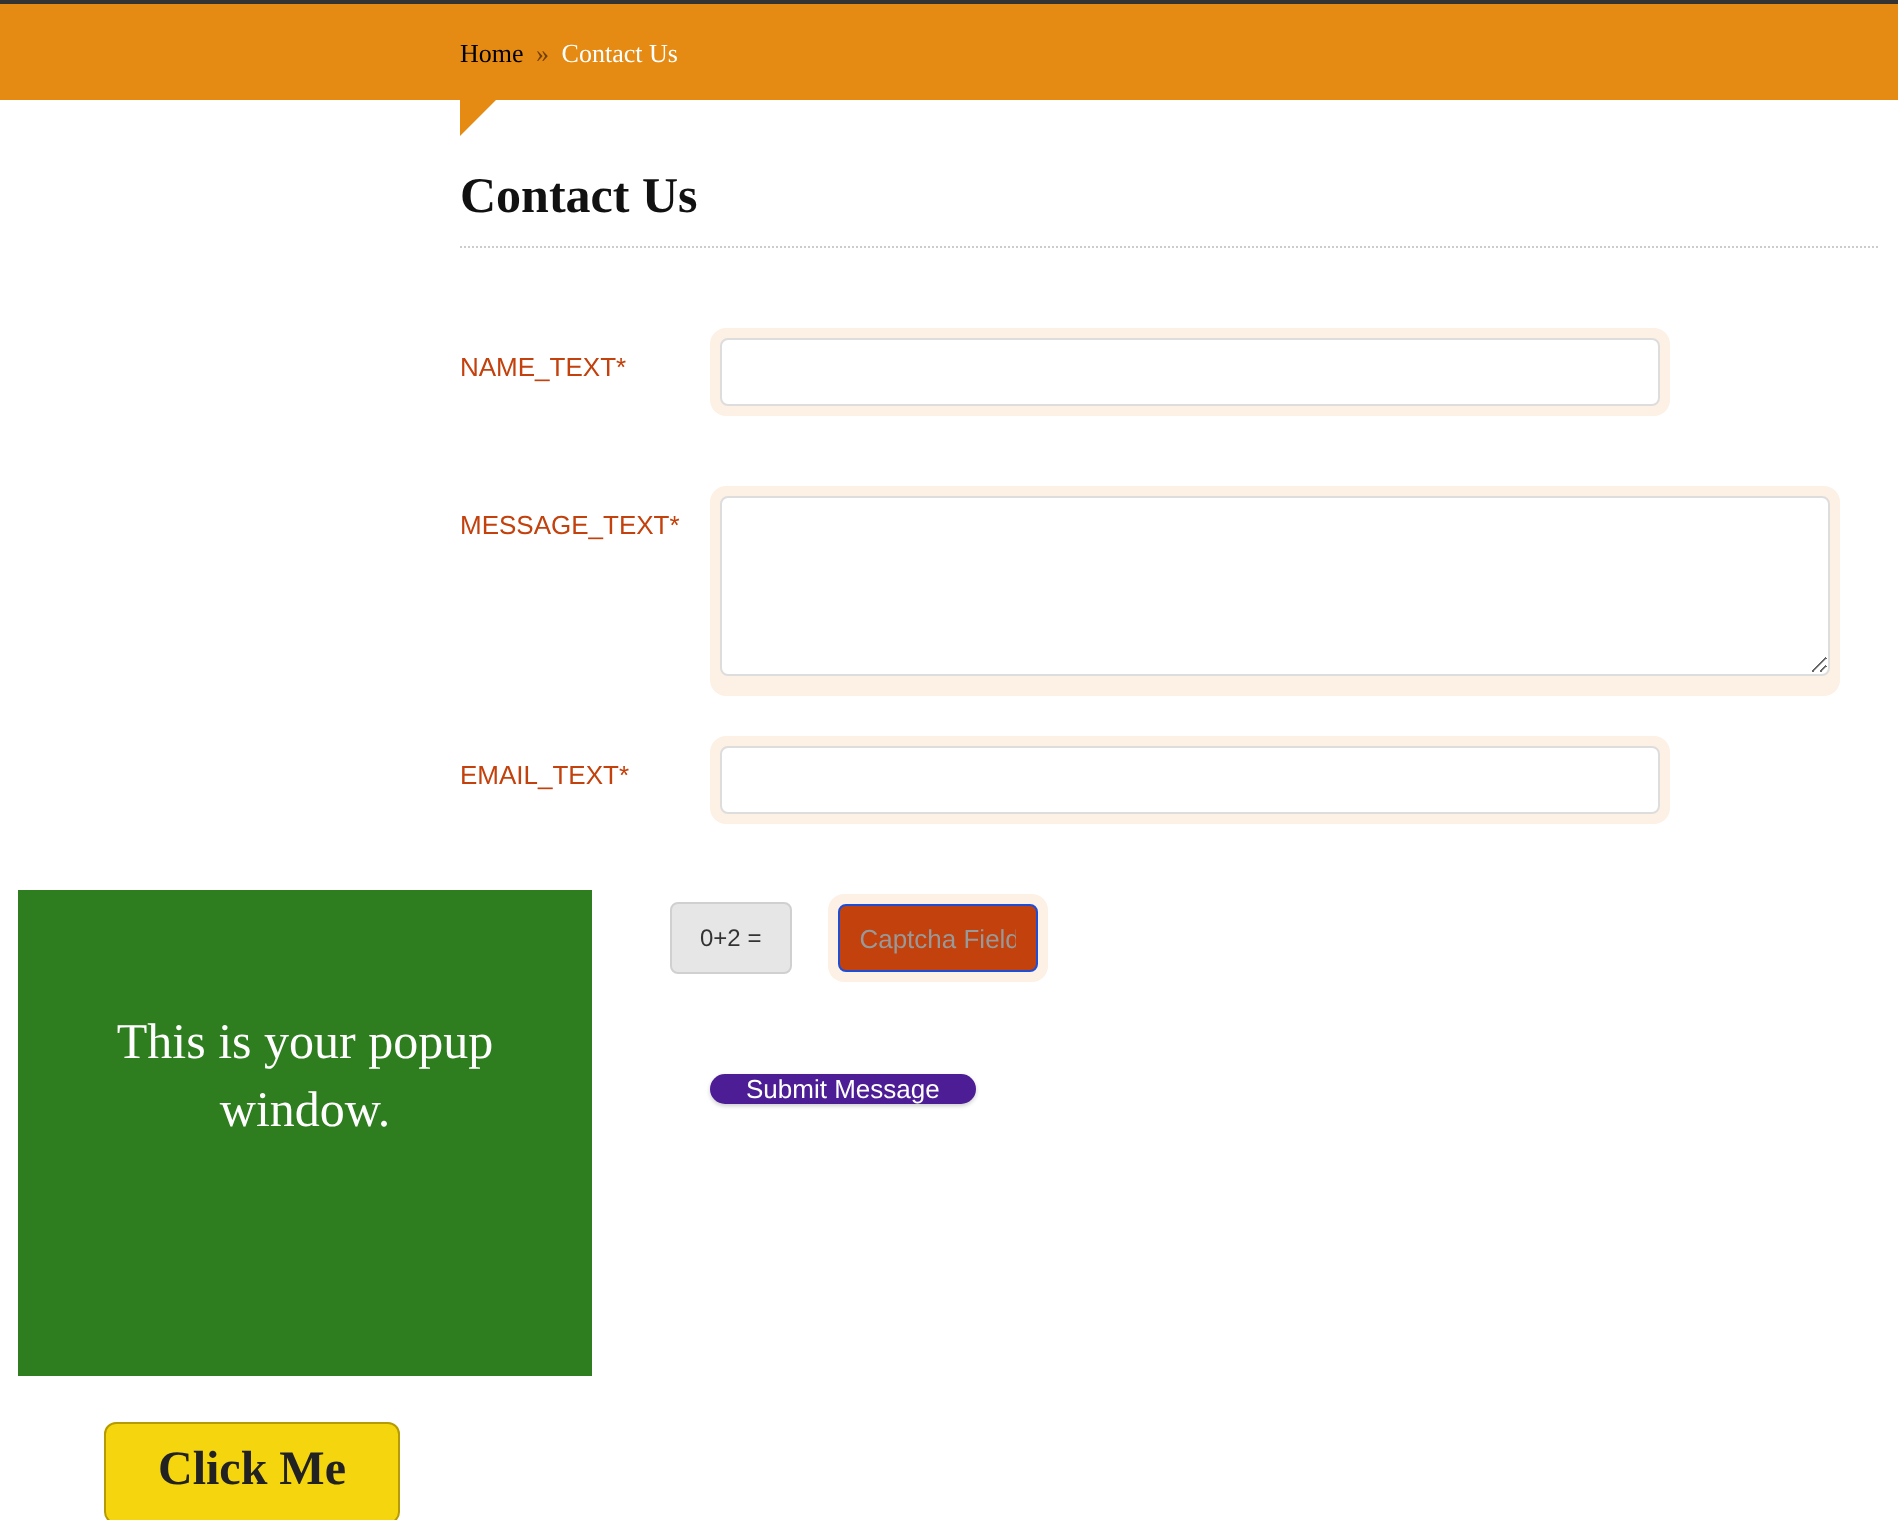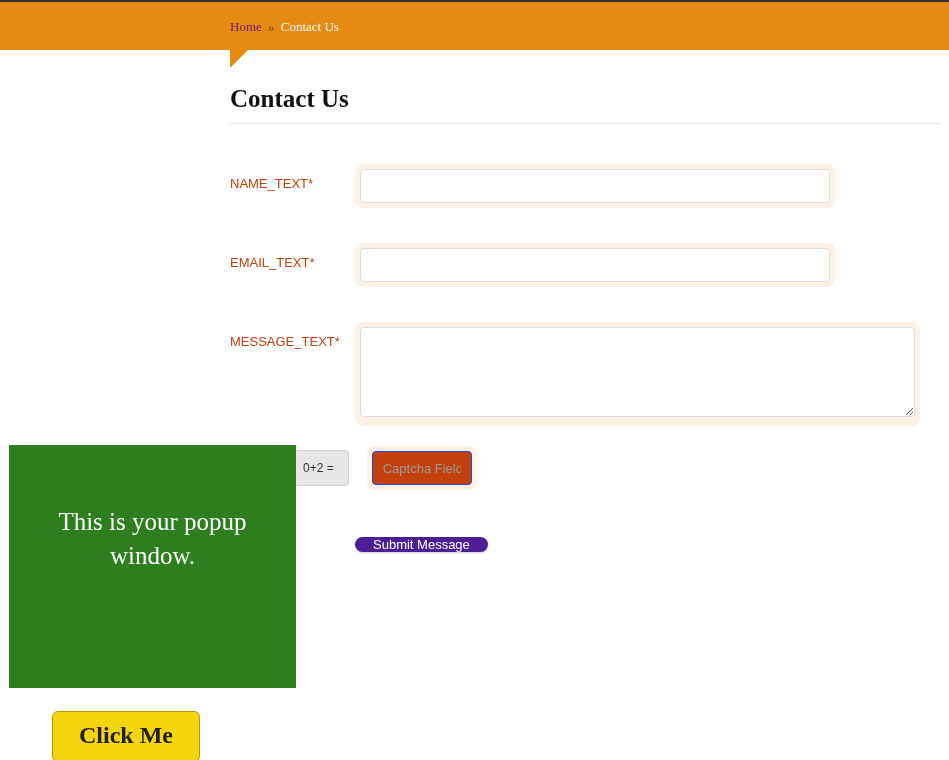--- a/index.html
+++ b/index.html
@@ -25,21 +25,21 @@
     position: relative;
   }
   .breadcrumb {
     position: absolute;
     left: 230px;
     top: 17px;
     font-size: 13px;
     color: #fff;
   }
   .breadcrumb a {
-    color: #701a75;
+    color: #000000;
     text-decoration: none;
   }
   .breadcrumb .sep {
     color: #723f04;
     margin: 0 3px;
   }
   .breadcrumb .current {
     color: #fff;
   }
   .breadcrumb-arrow {
@@ -105,21 +105,21 @@
     padding: 6px 10px;
     font-family: Arial, sans-serif;
     font-size: 14px;
     outline: none;
     background: #fff;
     resize: both;
   }
   .captcha-row {
     display: flex;
     align-items: center;
-    margin-left: 58px;
+    margin-left: 105px;
     gap: 18px;
     margin-bottom: 45px;
   }
   .captcha-question {
     background: #e6e6e6;
     border: 1px solid #d0d0d0;
     border-radius: 4px;
     padding: 10px 14px;
     font-family: Arial, sans-serif;
     font-size: 12px;
@@ -212,34 +212,34 @@
   <h1 class="page-title">Contact Us</h1>
   <div class="title-underline"></div>
 
   <div class="form-row">
     <div class="form-label">NAME_TEXT*</div>
     <div class="input-glow">
       <input type="text" class="text-input" value="" style="">
     </div>
   </div>
 
+  <div class="form-row" style="margin-bottom:20px;">
+    <div class="form-label">MESSAGE_TEXT*</div>
+    <div class="input-glow">
+      <textarea class="textarea-input" style=""></textarea>
+    </div>
+  </div>
+
   <div class="form-row">
     <div class="form-label">EMAIL_TEXT*</div>
     <div class="input-glow">
       <input type="text" class="text-input" value="" style="">
     </div>
   </div>
 
-  <div class="form-row" style="margin-bottom:20px;">
-    <div class="form-label">MESSAGE_TEXT*</div>
-    <div class="input-glow">
-      <textarea class="textarea-input" style=""></textarea>
-    </div>
-  </div>
-
   <div class="captcha-row">
     <div class="captcha-question">0+2 =</div>
     <div class="captcha-glow">
       <input type="text" class="captcha-input" placeholder="Captcha Field" style="">
     </div>
   </div>
 
   <div class="submit-row">
     <button class="submit-btn">Submit Message</button>
   </div>

